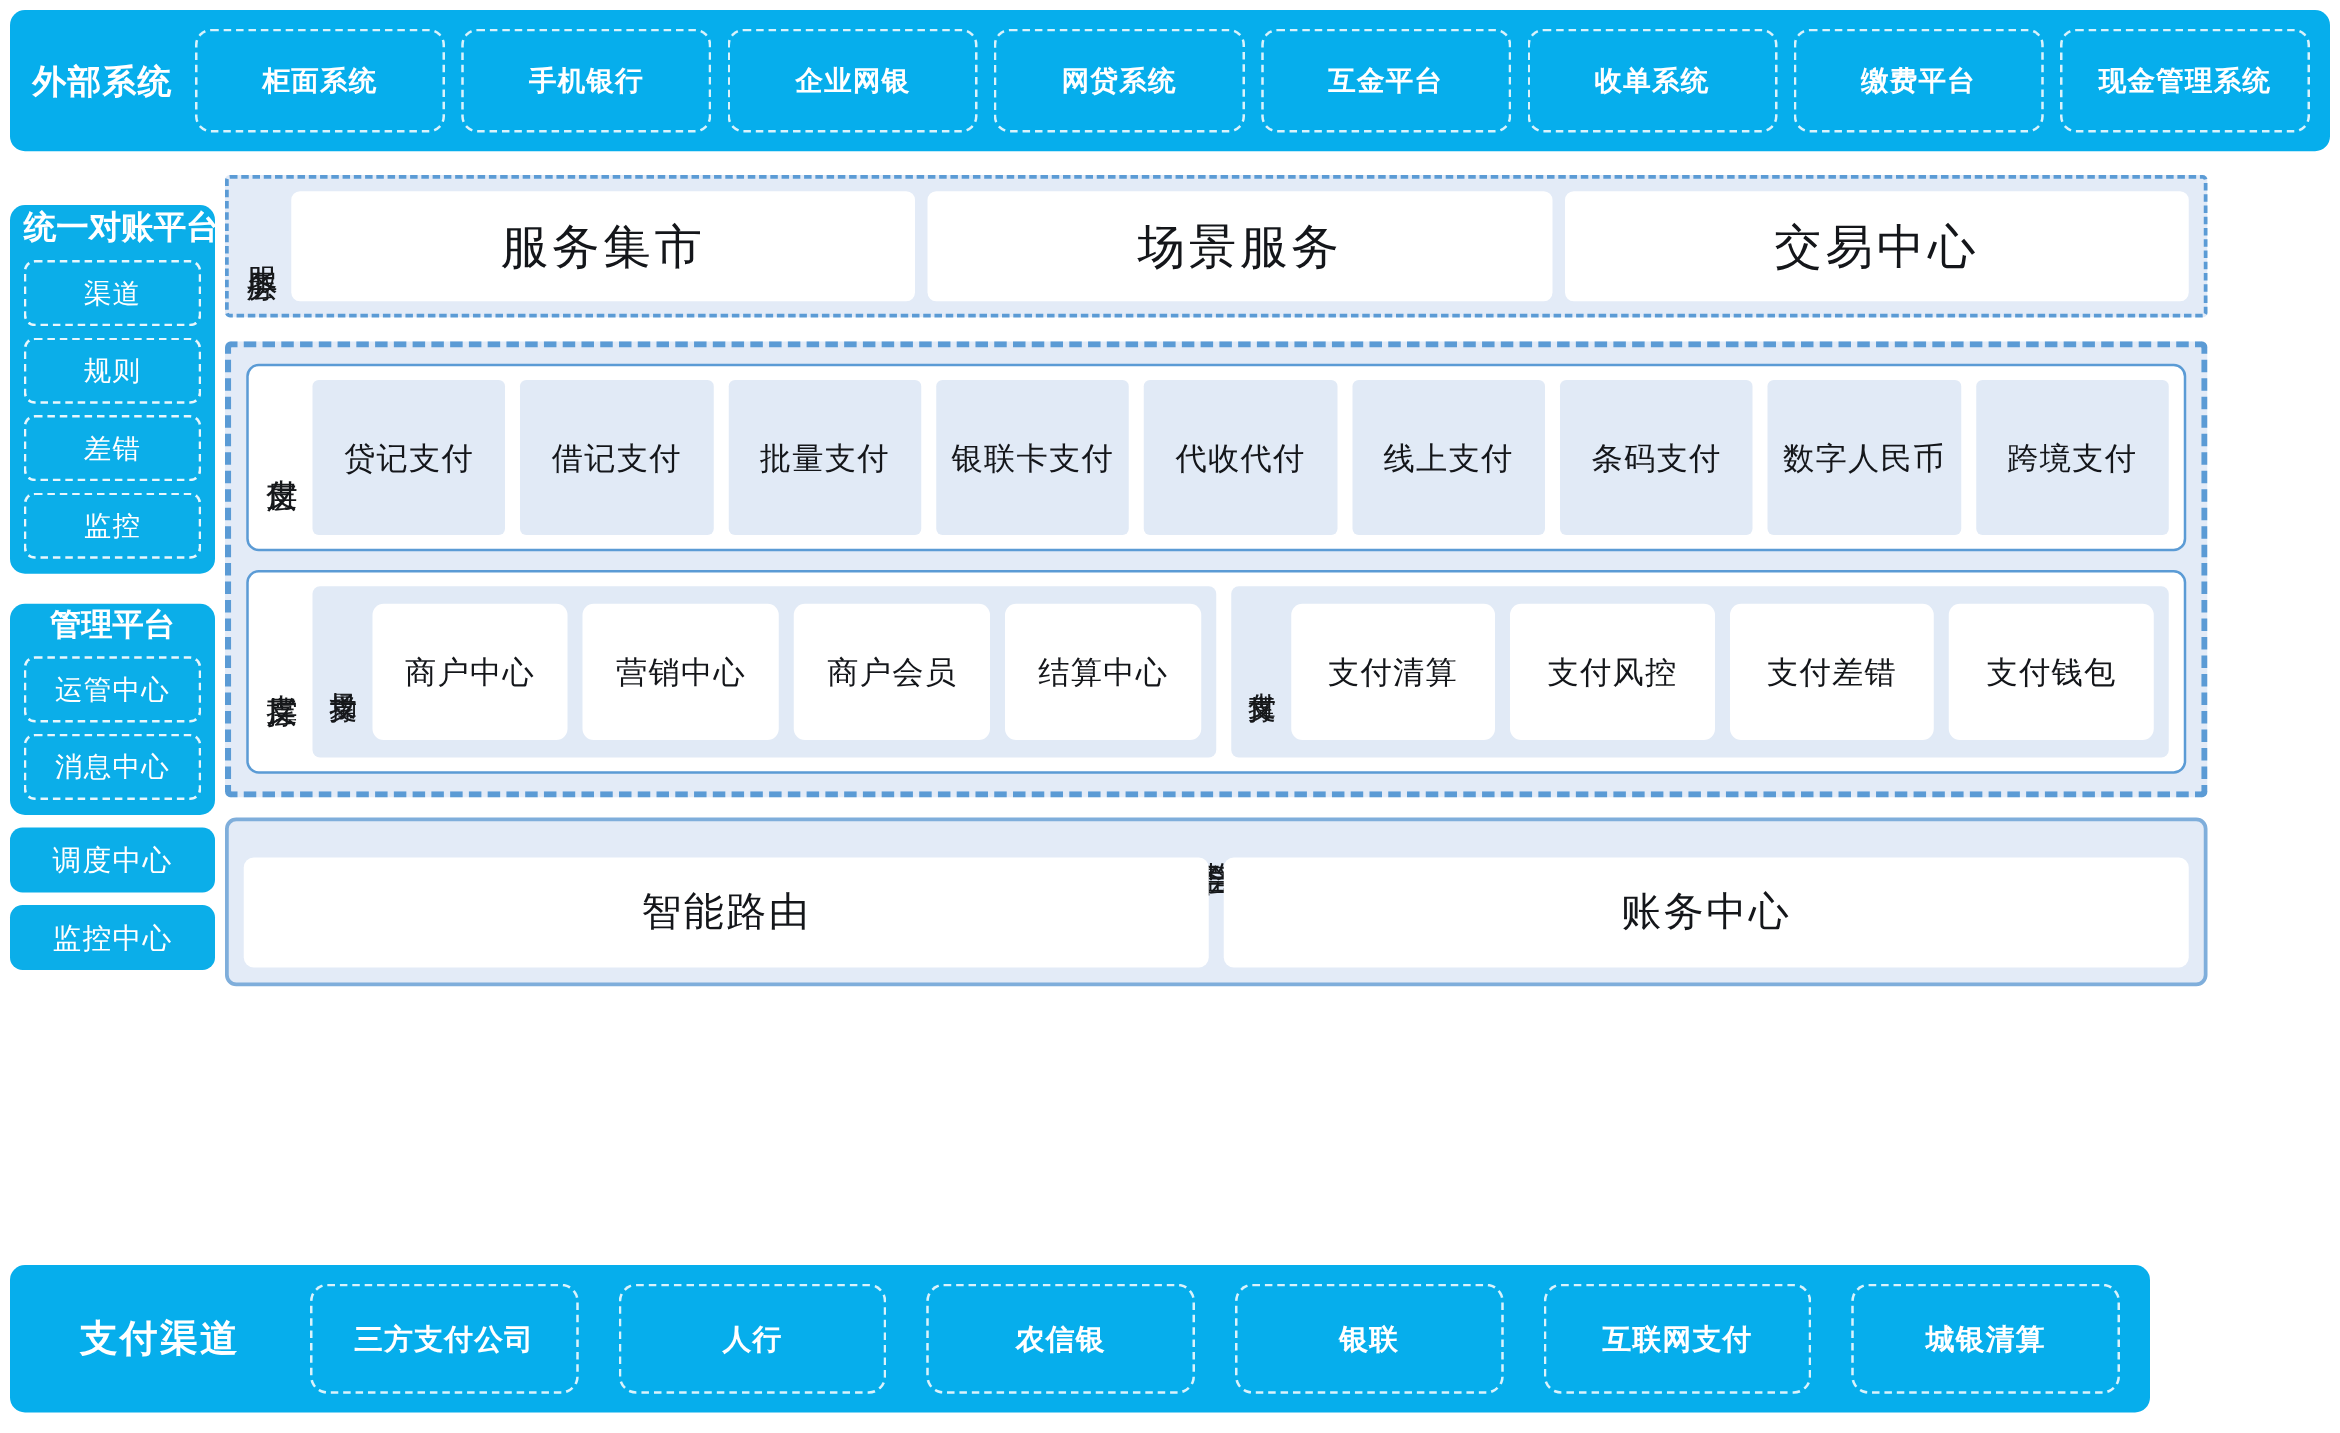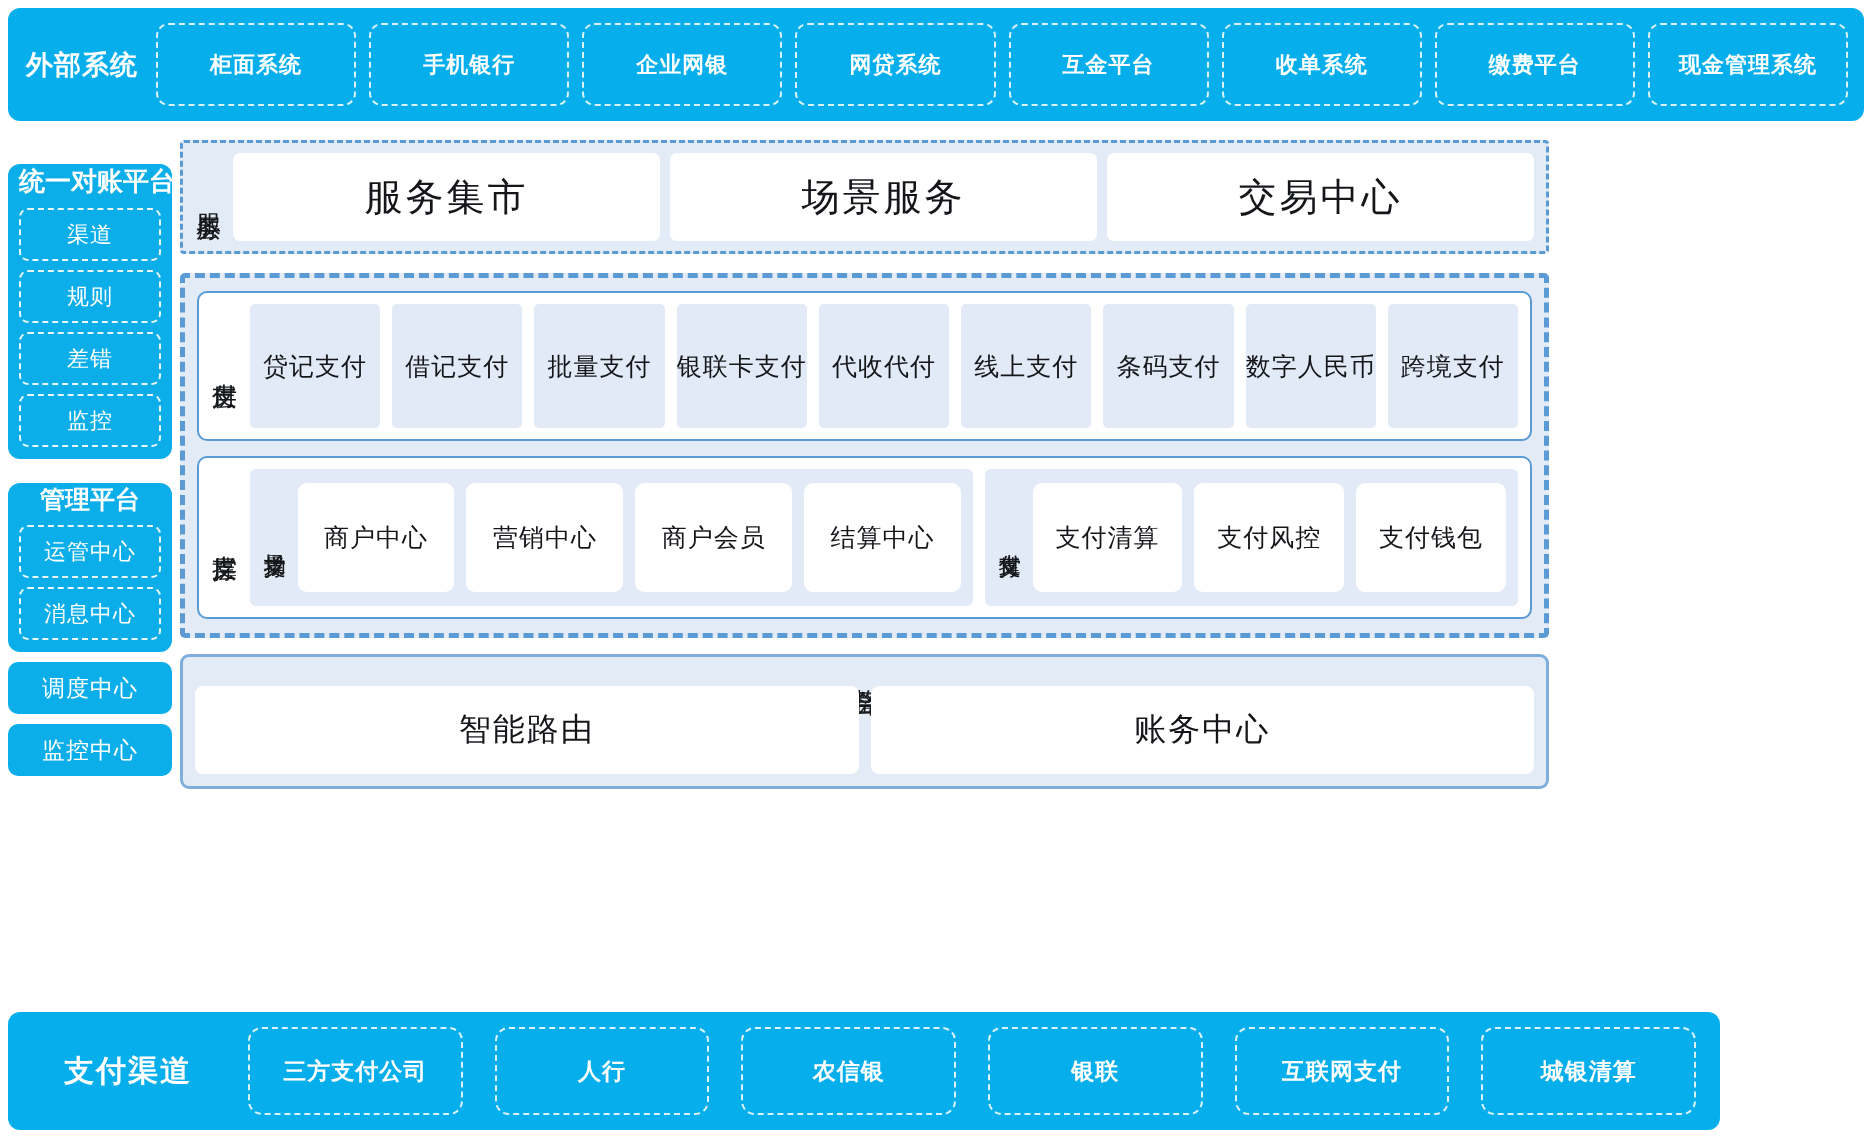--- a/index.html
+++ b/index.html
@@ -61,21 +61,21 @@
     letter-spacing:1px;
   }
   .side-sub:last-child{margin-bottom:0;}
   .side-solid{
     background:#0BAEE9;border-radius:10px;height:52px;
     display:flex;align-items:center;justify-content:center;
     color:#fff;font-size:23px;letter-spacing:1px;margin-bottom:10px;
   }
 
   
-  .main{position:absolute;left:180px;top:140px;width:1369px;}
+  .main{position:absolute;left:180px;top:140px;width:1586px;}
 
   
   .dashdot-box{
     border:3px dashed #5B9BD5;
     border-radius:4px;
     background:#E3EBF7;
     box-sizing:border-box;
     padding:10px 12px;
   }
   .dashdot-box.thin{border-width:3px;border-style:dashed;}
@@ -232,20 +232,21 @@
               <div class="sup-card">商户会员</div>
               <div class="sup-card">结算中心</div>
             </div>
           </div>
 
           <div class="sup-group g2">
             <div class="vlabel sup-vlabel">支付支撑</div>
             <div class="sup-cards">
               <div class="sup-card">支付清算</div>
               <div class="sup-card">支付风控</div>
+              <div class="sup-card">支付差错</div>
               <div class="sup-card">支付钱包</div>
             </div>
           </div>
 
         </div>
       </div>
 
     </div>
 
     <div class="intg-box">

